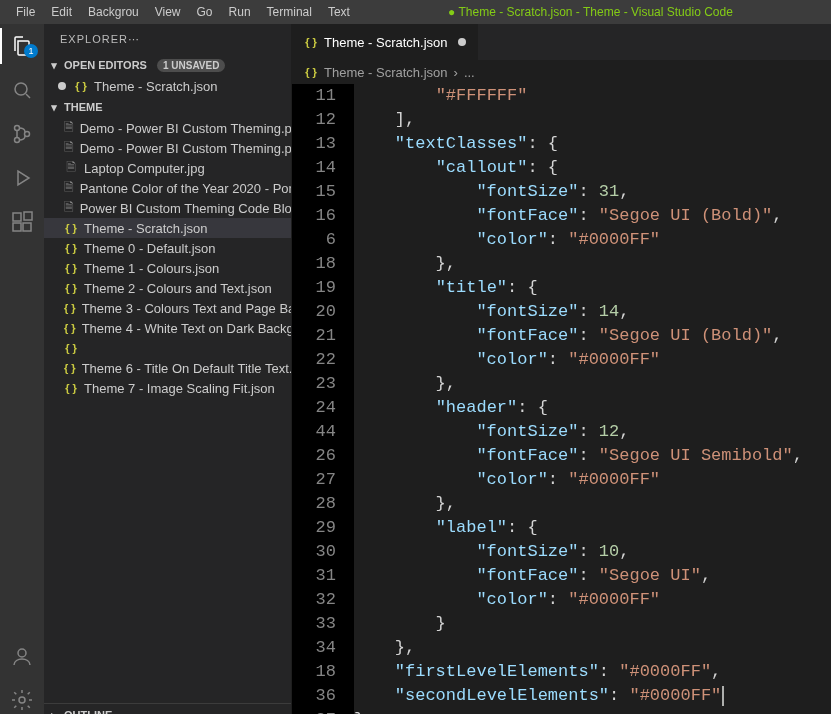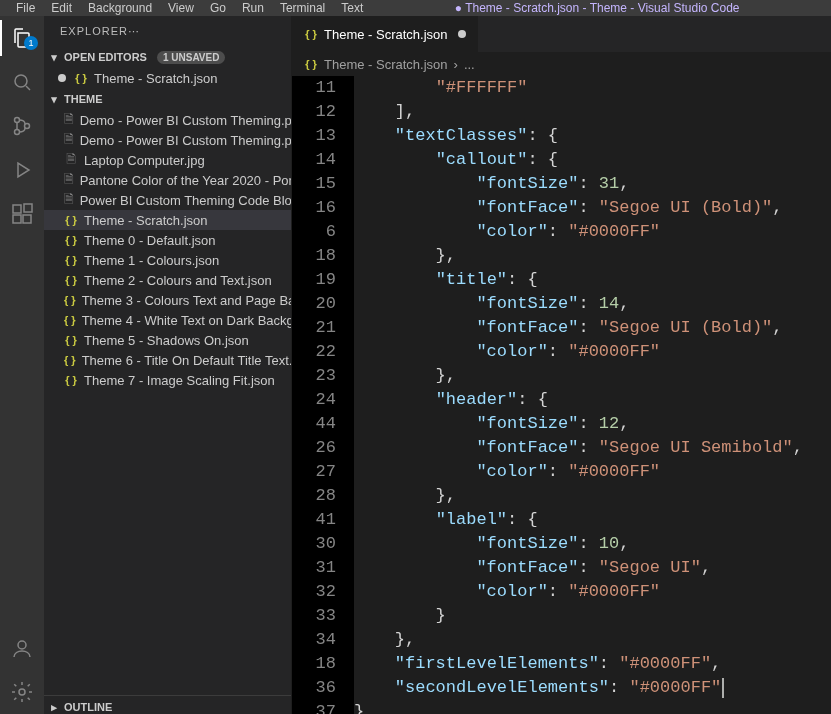--- a/index.html
+++ b/index.html
@@ -5,41 +5,41 @@
 * { margin: 0; padding: 0; box-sizing: border-box; }
 body {
   font-family: "Segoe UI", -apple-system, sans-serif;
   background: #1e1e1e;
   color: #cccccc;
   overflow: hidden;
   width: 831px;
   height: 714px;
 }
 .titlebar {
-  height: 16px;
+  height: 24px;
   background: #3c3c3c;
   display: flex;
   align-items: center;
   padding: 0 8px;
   font-size: 12px;
   color: #999;
 }
 .menubar {
   display: flex;
   gap: 0;
 }
 .menu-item {
   padding: 0 8px;
   color: #ccc;
   cursor: pointer;
 }
 .titlebar-title {
   margin-left: auto;
   margin-right: auto;
-  color: #c4b5fd;
+  color: #84cc16;
 }
 .layout {
   display: flex;
   height: calc(100% - 12px);
 }
 .activity-bar {
   width: 44px;
   background: #333333;
   display: flex;
   flex-direction: column;
@@ -235,21 +235,21 @@
 }
 svg { display:block; }
 </style>
 </head>
 <body>
 
 <div class="titlebar">
   <div class="menubar" id="menubar">
       <div class="menu-item">File</div>
       <div class="menu-item">Edit</div>
-      <div class="menu-item">Background</div>
+      <div class="menu-item">Backgrou</div>
       <div class="menu-item">View</div>
       <div class="menu-item">Go</div>
       <div class="menu-item">Run</div>
       <div class="menu-item">Terminal</div>
       <div class="menu-item">Text</div>
     </div>
   <div class="titlebar-title">● Theme - Scratch.json - Theme - Visual Studio Code</div>
 </div>
 
 <div class="layout">
@@ -367,21 +367,20 @@
           <div class="file-row">
             <span class="json-icon">{ }</span>
             <span>Theme 3 - Colours Text and Page Backgrou...</span>
           </div>
           <div class="file-row">
             <span class="json-icon">{ }</span>
             <span>Theme 4 - White Text on Dark Background.j...</span>
           </div>
           <div class="file-row">
             <span class="json-icon">{ }</span>
-            <span>Theme 5 - Shadows On.json</span>
           </div>
           <div class="file-row">
             <span class="json-icon">{ }</span>
             <span>Theme 6 - Title On Default Title Text.json</span>
           </div>
           <div class="file-row">
             <span class="json-icon">{ }</span>
             <span>Theme 7 - Image Scaling Fit.json</span>
           </div>
         </div>
@@ -422,21 +421,21 @@
           <div>19</div>
           <div>20</div>
           <div>21</div>
           <div>22</div>
           <div>23</div>
           <div>24</div>
           <div>44</div>
           <div>26</div>
           <div>27</div>
           <div>28</div>
-          <div>41</div>
+          <div>29</div>
           <div>30</div>
           <div>31</div>
           <div>32</div>
           <div>33</div>
           <div>34</div>
           <div>18</div>
           <div>36</div>
           <div>37</div>
         </div>
       <div class="code" id="code"><div class="line"><span class="tok-punc">        </span><span class="tok-str">"#FFFFFF"</span></div><div class="line"><span class="tok-punc">    ],</span></div><div class="line"><span class="tok-punc">    </span><span class="tok-key">"textClasses"</span><span class="tok-punc">: {</span></div><div class="line"><span class="tok-punc">        </span><span class="tok-key">"callout"</span><span class="tok-punc">: {</span></div><div class="line"><span class="tok-punc">            </span><span class="tok-key">"fontSize"</span><span class="tok-punc">: </span><span class="tok-num">31</span><span class="tok-punc">,</span></div><div class="line"><span class="tok-punc">            </span><span class="tok-key">"fontFace"</span><span class="tok-punc">: </span><span class="tok-str">"Segoe UI (Bold)"</span><span class="tok-punc">,</span></div><div class="line"><span class="tok-punc">            </span><span class="tok-key">"color"</span><span class="tok-punc">: </span><span class="tok-str">"#0000FF"</span></div><div class="line"><span class="tok-punc">        },</span></div><div class="line"><span class="tok-punc">        </span><span class="tok-key">"title"</span><span class="tok-punc">: {</span></div><div class="line"><span class="tok-punc">            </span><span class="tok-key">"fontSize"</span><span class="tok-punc">: </span><span class="tok-num">14</span><span class="tok-punc">,</span></div><div class="line"><span class="tok-punc">            </span><span class="tok-key">"fontFace"</span><span class="tok-punc">: </span><span class="tok-str">"Segoe UI (Bold)"</span><span class="tok-punc">,</span></div><div class="line"><span class="tok-punc">            </span><span class="tok-key">"color"</span><span class="tok-punc">: </span><span class="tok-str">"#0000FF"</span></div><div class="line"><span class="tok-punc">        },</span></div><div class="line"><span class="tok-punc">        </span><span class="tok-key">"header"</span><span class="tok-punc">: {</span></div><div class="line"><span class="tok-punc">            </span><span class="tok-key">"fontSize"</span><span class="tok-punc">: </span><span class="tok-num">12</span><span class="tok-punc">,</span></div><div class="line"><span class="tok-punc">            </span><span class="tok-key">"fontFace"</span><span class="tok-punc">: </span><span class="tok-str">"Segoe UI Semibold"</span><span class="tok-punc">,</span></div><div class="line"><span class="tok-punc">            </span><span class="tok-key">"color"</span><span class="tok-punc">: </span><span class="tok-str">"#0000FF"</span></div><div class="line"><span class="tok-punc">        },</span></div><div class="line"><span class="tok-punc">        </span><span class="tok-key">"label"</span><span class="tok-punc">: {</span></div><div class="line"><span class="tok-punc">            </span><span class="tok-key">"fontSize"</span><span class="tok-punc">: </span><span class="tok-num">10</span><span class="tok-punc">,</span></div><div class="line"><span class="tok-punc">            </span><span class="tok-key">"fontFace"</span><span class="tok-punc">: </span><span class="tok-str">"Segoe UI"</span><span class="tok-punc">,</span></div><div class="line"><span class="tok-punc">            </span><span class="tok-key">"color"</span><span class="tok-punc">: </span><span class="tok-str">"#0000FF"</span></div><div class="line"><span class="tok-punc">        }</span></div><div class="line"><span class="tok-punc">    },</span></div><div class="line"><span class="tok-punc">    </span><span class="tok-key">"firstLevelElements"</span><span class="tok-punc">: </span><span class="tok-str">"#0000FF"</span><span class="tok-punc">,</span></div><div class="line"><span class="tok-punc">    </span><span class="tok-key">"secondLevelElements"</span><span class="tok-punc">: </span><span class="tok-str">"#0000FF"</span><span class="cursor"></span></div><div class="line"><span class="tok-punc">}</span></div></div>

